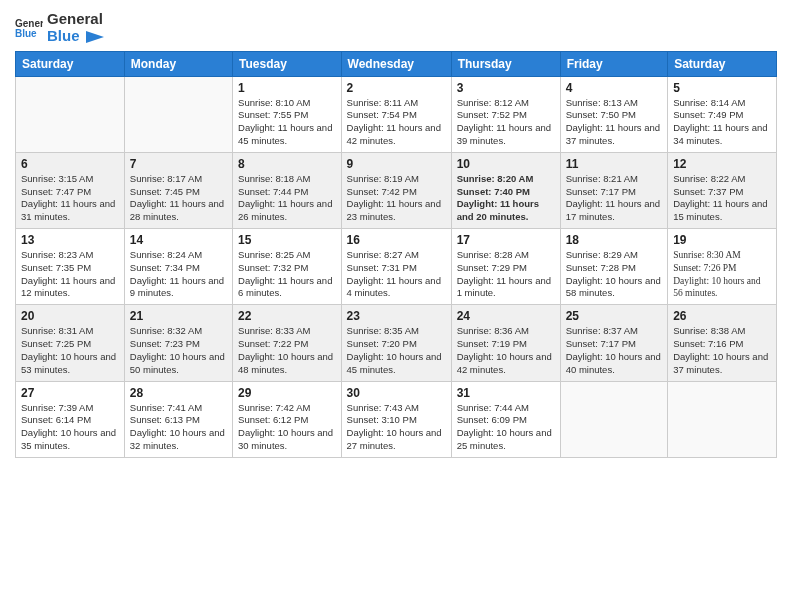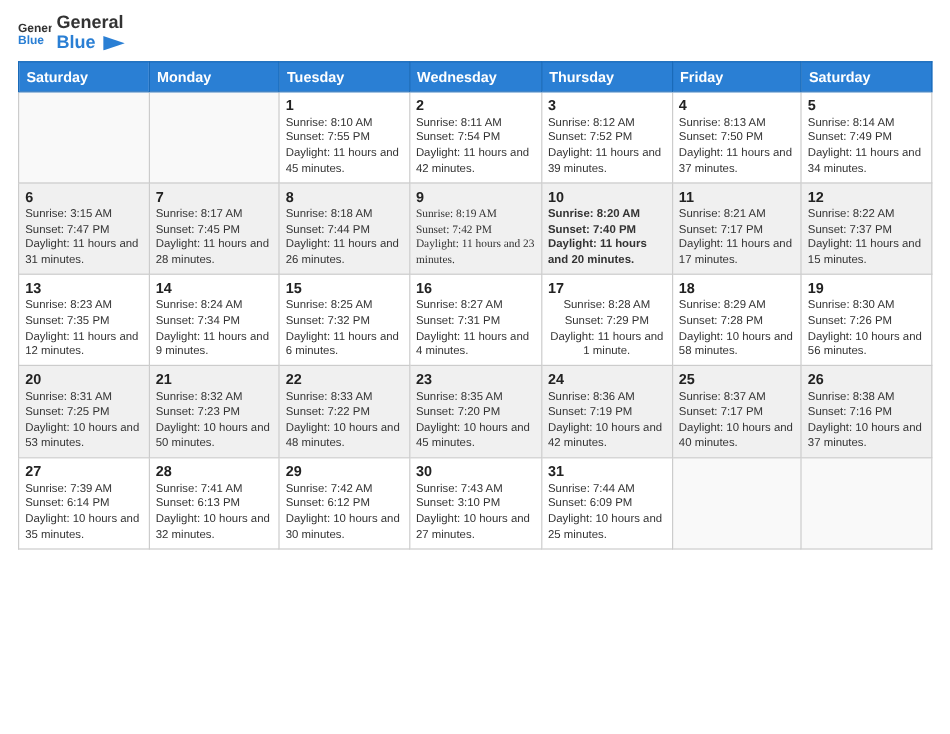--- a/index.html
+++ b/index.html
@@ -179,21 +179,21 @@
 Daylight: 11 hours and 28 minutes.</div>
           </td>
           <td>
             <span class="day-number">8</span>
             <div class="day-info" style="white-space: pre-line;">Sunrise: 8:18 AM
 Sunset: 7:44 PM
 Daylight: 11 hours and 26 minutes.</div>
           </td>
           <td>
             <span class="day-number">9</span>
-            <div class="day-info" style="white-space: pre-line; font-family: Liberation Serif, serif;">Sunrise: 8:19 AM
+            <div class="day-info" style="white-space: pre-line;">Sunrise: 8:19 AM
 Sunset: 7:42 PM
 Daylight: 11 hours and 23 minutes.</div>
           </td>
           <td>
             <span class="day-number">10</span>
             <div class="day-info" style="white-space: pre-line; font-weight: bold;">Sunrise: 8:20 AM
 Sunset: 7:40 PM
 Daylight: 11 hours and 20 minutes.</div>
           </td>
           <td>
@@ -229,33 +229,33 @@
 Daylight: 11 hours and 6 minutes.</div>
           </td>
           <td>
             <span class="day-number">16</span>
             <div class="day-info" style="white-space: pre-line;">Sunrise: 8:27 AM
 Sunset: 7:31 PM
 Daylight: 11 hours and 4 minutes.</div>
           </td>
           <td>
             <span class="day-number">17</span>
-            <div class="day-info" style="white-space: pre-line; text-align: center;">Sunrise: 8:28 AM
+            <div class="day-info" style="white-space: pre-line;">Sunrise: 8:28 AM
 Sunset: 7:29 PM
 Daylight: 11 hours and 1 minute.</div>
           </td>
           <td>
             <span class="day-number">18</span>
             <div class="day-info" style="white-space: pre-line;">Sunrise: 8:29 AM
 Sunset: 7:28 PM
 Daylight: 10 hours and 58 minutes.</div>
           </td>
           <td>
             <span class="day-number">19</span>
-            <div class="day-info" style="white-space: pre-line;">Sunrise: 8:30 AM
+            <div class="day-info" style="white-space: pre-line; font-family: Liberation Serif, serif;">Sunrise: 8:30 AM
 Sunset: 7:26 PM
 Daylight: 10 hours and 56 minutes.</div>
           </td>
         </tr>
         <tr class="row-shaded">
           <td>
             <span class="day-number">20</span>
             <div class="day-info" style="white-space: pre-line;">Sunrise: 8:31 AM
 Sunset: 7:25 PM
 Daylight: 10 hours and 53 minutes.</div>

